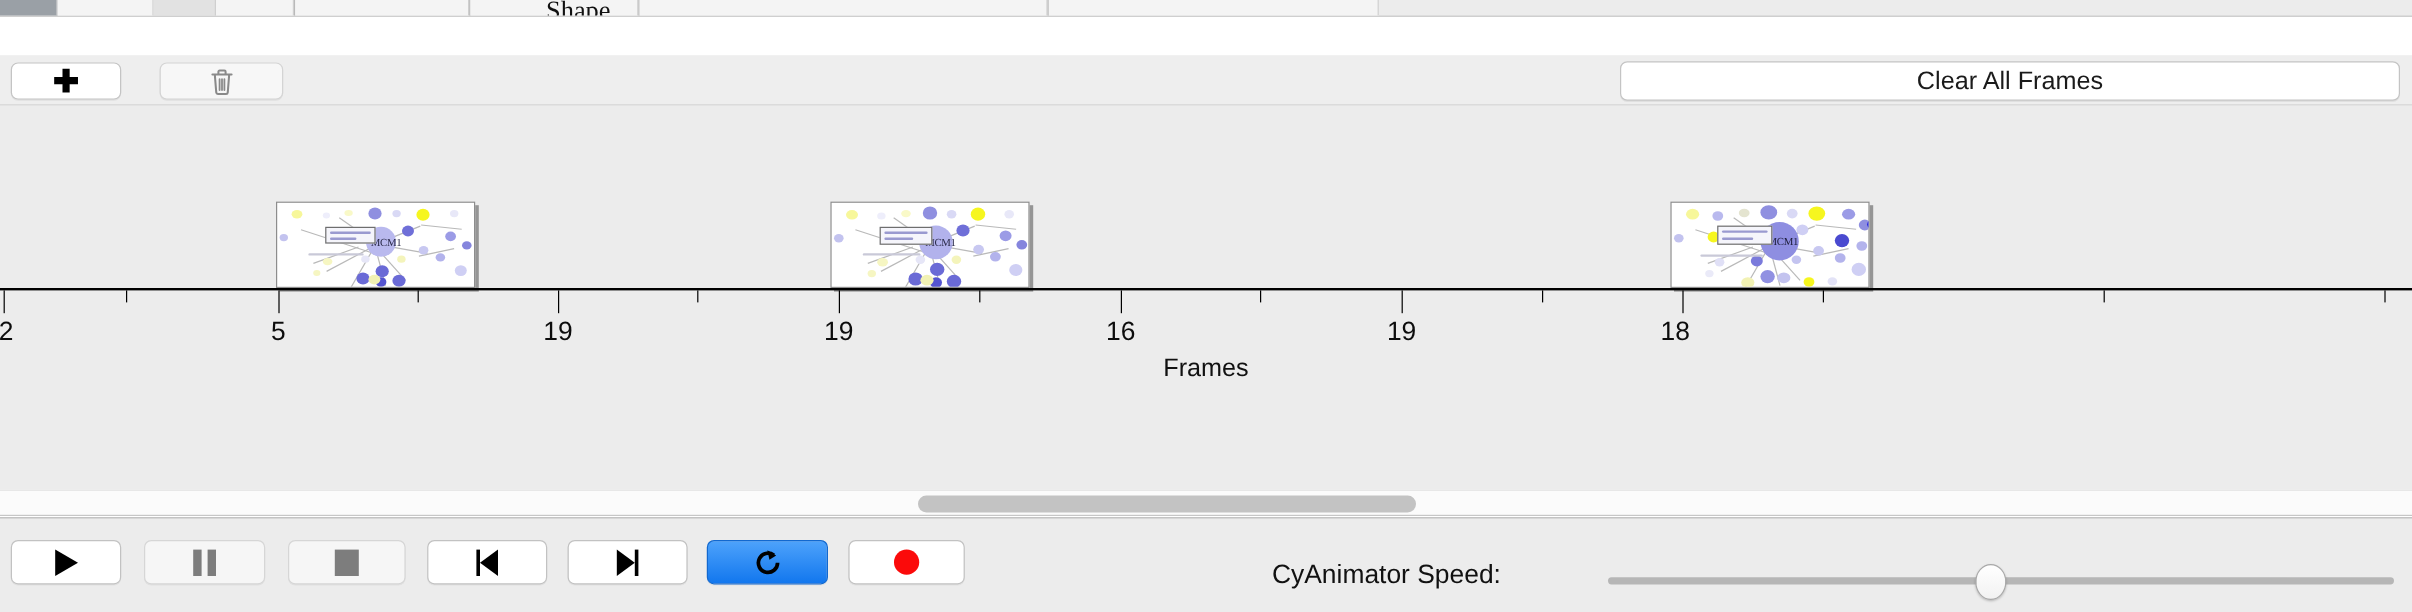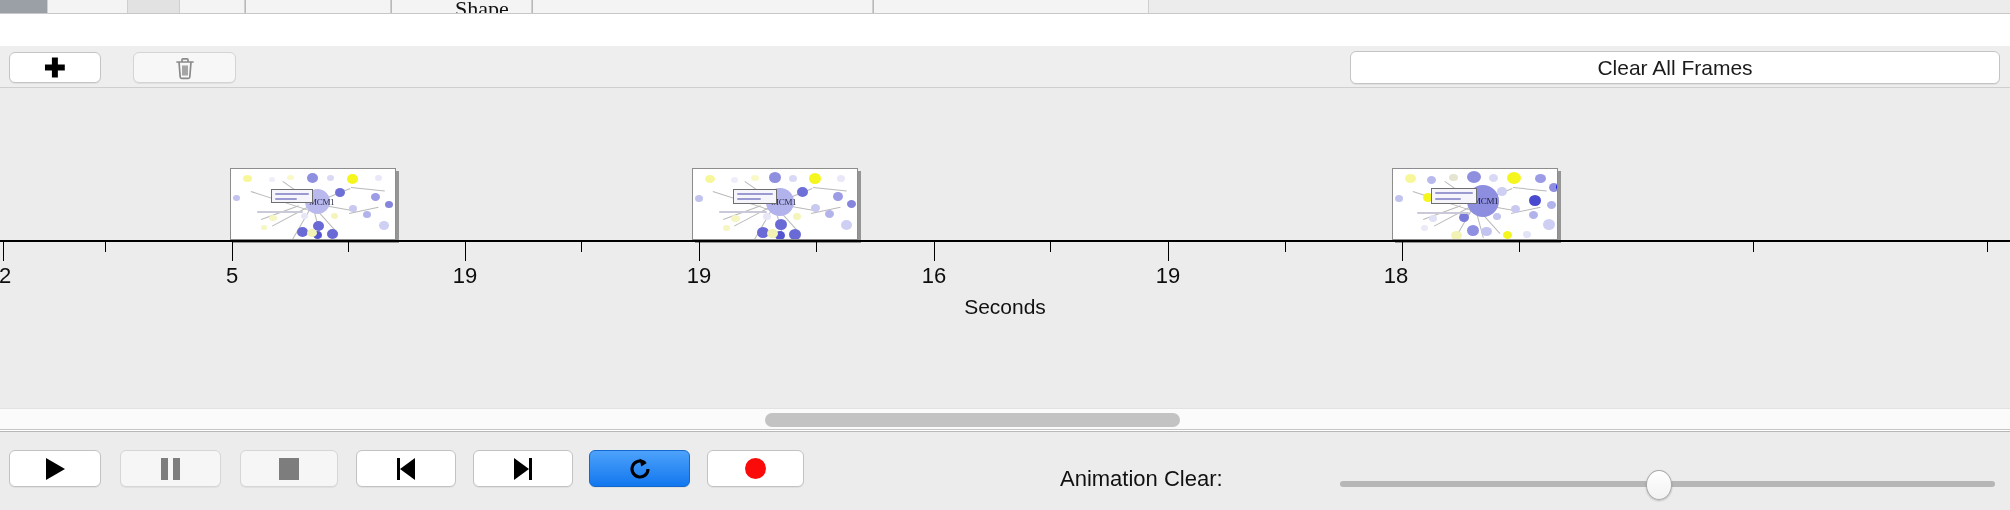--- a/index.html
+++ b/index.html
@@ -373,21 +373,21 @@
     <div class="tick minor" style="left:1987px;"></div>
 
     <div class="tick-label" style="left:5px;">2</div>
     <div class="tick-label" style="left:232px;">5</div>
     <div class="tick-label" style="left:465px;">19</div>
     <div class="tick-label" style="left:699px;">19</div>
     <div class="tick-label" style="left:934px;">16</div>
     <div class="tick-label" style="left:1168px;">19</div>
     <div class="tick-label" style="left:1396px;">18</div>
 
-    <div class="axis-title">Seconds</div>
+    <div class="axis-title">Frames</div>
   </div>
 
   <div class="scroll-track">
     <div class="scroll-thumb"></div>
   </div>
 
   <div class="transport">
 
     <div class="tbtn" style="left:9px;width:92px;">
       <span class="ic-play"></span>
@@ -422,19 +422,19 @@
       <svg width="26" height="26" viewBox="0 0 26 26">
         <path d="M21 13 a8 8 0 1 1 -3.1 -6.3" fill="none" stroke="#000" stroke-width="3.1" stroke-linecap="butt"></path>
         <path d="M12.5 2.5 L19.8 6.9 L14.2 10.4 Z" fill="#000"></path>
       </svg>
     </div>
 
     <div class="tbtn" style="left:707px;width:97px;">
       <span class="ic-rec"></span>
     </div>
 
-    <div class="speed-label">Animation Clear:</div>
+    <div class="speed-label">CyAnimator Speed:</div>
   </div>
 
   <div class="slider-track"></div>
   <div class="slider-thumb"></div>
 
 </div>
 
 </body></html>

